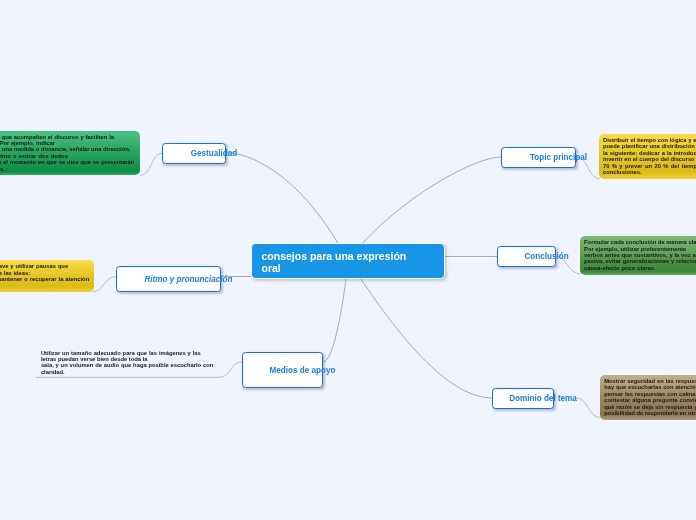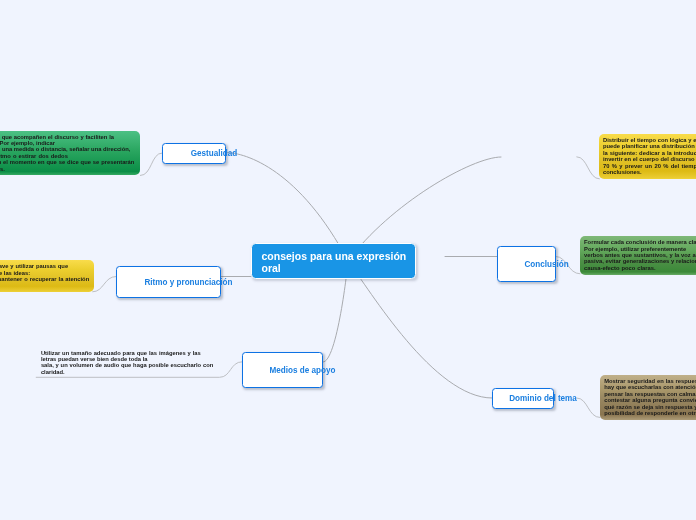--- a/index.html
+++ b/index.html
@@ -41,35 +41,38 @@
   <g fill="none" stroke="#bdbfc3" stroke-width="1" stroke-linecap="round">
     <path d="M140.4,175.5 C152,175.5 151,153 162,153"></path>
     <path d="M576.8,156.8 C588,156.8 588,178.9 599.4,178.9"></path>
     <path d="M556,256.5 C567,256.5 568,273.8 580,273.8"></path>
     <path d="M577,398 C588,398 588,417.5 600,417.5"></path>
     <path d="M36.2,377.3 L219.5,377.3 C231,377.3 230,361.8 242,361.8"></path>
     <path d="M92.7,291.8 C104,291.8 104,276.5 116,276.5"></path>
   </g>
 </svg>
 
-<div class="central" style="left:251px;top:242.5px;width:165px;height:36px;"><div>consejos para una expresión</div><div>oral</div></div>
+<div class="central" style="left:251px;top:242.5px;width:194px;height:36px;"><div>consejos para una expresión</div><div>oral</div></div>
 
 <div class="node" style="left:162px;top:143px;width:64px;height:21px;">
   <span>Gestualidad</span>
 </div>
-<div class="node" style="left:497px;top:246px;width:59px;height:36px;">
+<div class="node" style="left:501px;top:147px;width:75px;height:21px;">
+  <span>Topic principal</span>
+</div>
+<div class="node" style="left:497px;top:246px;width:59px;height:21px;">
   <span>Conclusión</span>
 </div>
 <div class="node" style="left:492px;top:388px;width:62px;height:21px;">
   <span>Dominio del tema</span>
 </div>
 <div class="node" style="left:242px;top:352px;width:81px;height:36px;">
   <span>Medios de apoyo</span>
 </div>
-<div class="node" style="left:116px;top:266px;width:105px;height:32px;">
+<div class="node" style="left:116px;top:266px;width:105px;height:26px;font-style:italic;">
   <span>Ritmo y pronunciación</span>
 </div>
 
 <div class="note note-g" style="left:-44.2px;top:130.9px;width:184px;"><div style="word-spacing: 0.2px;">Utilizar gestos que acompañen el discurso y faciliten la</div><div>comprensión. Por ejemplo, indicar</div><div>con las manos una medida o distancia, señalar una dirección,</div><div style="word-spacing: 0.5px;">o marcar un ritmo o estirar dos dedos</div><div style="word-spacing: 0.3px;">indicando bien el momento en que se dice que se presentarán</div><div>estas dos ideas.</div></div>
 <div class="note note-y" style="left:598.8px;top:134.2px;width:184px;"><div style="word-spacing: 0.1px;">Distribuir el tiempo con lógica y equilibrio. Por ejemplo, se</div><div style="word-spacing: 0.2px;">puede planificar una distribución del tiempo como</div><div style="word-spacing: 0.35px;">la siguiente: dedicar a la introducción un 10 % del tiempo,</div><div style="word-spacing: 0.1px;">invertir en el cuerpo del discurso aproximadamente un</div><div style="word-spacing: 0.75px;">70 % y prever un 20 % del tiempo para el cierre y las</div><div>conclusiones.</div></div>
 <div class="note note-lg" style="left:579.9px;top:236.4px;width:184px;"><div>Formular cada conclusión de manera clara y precisa.</div><div>Por ejemplo, utilizar preferentemente</div><div style="word-spacing: 0.15px;">verbos antes que sustantivos, y la voz activa antes que la</div><div style="word-spacing: 0.1px;">pasiva, evitar generalizaciones y relaciones</div><div style="word-spacing: 0.3px;">causa-efecto poco claras.</div></div>
 <div class="note note-br" style="left:600px;top:375px;width:184px;"><div style="word-spacing: 0.3px;">Mostrar seguridad en las respuestas. Para ello,</div><div style="word-spacing: 0.1px;">hay que escucharlas con atención, no interrumpir y</div><div style="word-spacing: 0.1px;">pensar las respuestas con calma. Si no se puede</div><div style="word-spacing: 0.3px;">contestar alguna pregunta conviene explicar por</div><div style="word-spacing: 0.15px;">qué razón se deja sin respuesta y ofrecer la</div><div>posibilidad de responderle en otro momento.</div></div>
 <div class="note note-none" style="left:36.7px;top:346.9px;width:184px;"><div style="word-spacing: 0.3px;">Utilizar un tamaño adecuado para que las imágenes y las</div><div>letras puedan verse bien desde toda la</div><div style="word-spacing: 0.2px;">sala, y un volumen de audio que haga posible escucharlo con</div><div>claridad.</div></div>
 <div class="note note-y" style="left:-90.3px;top:260.4px;width:184px;"><div style="word-spacing: 0.25px;">Hablar con un ritmo lento y suave y utilizar pausas que</div><div>marcando bien la separación de las ideas:</div><div style="word-spacing: 0.4px;">que resultan muy útiles para mantener o recuperar la atención</div><div> </div></div>
 

